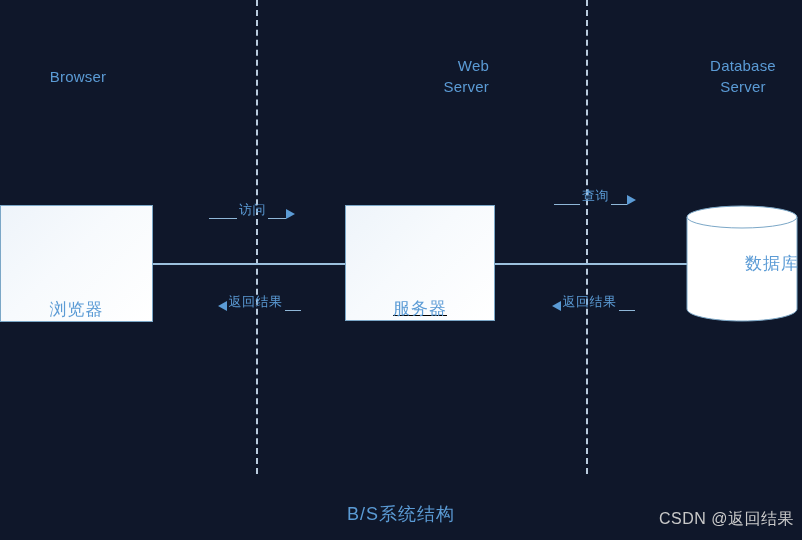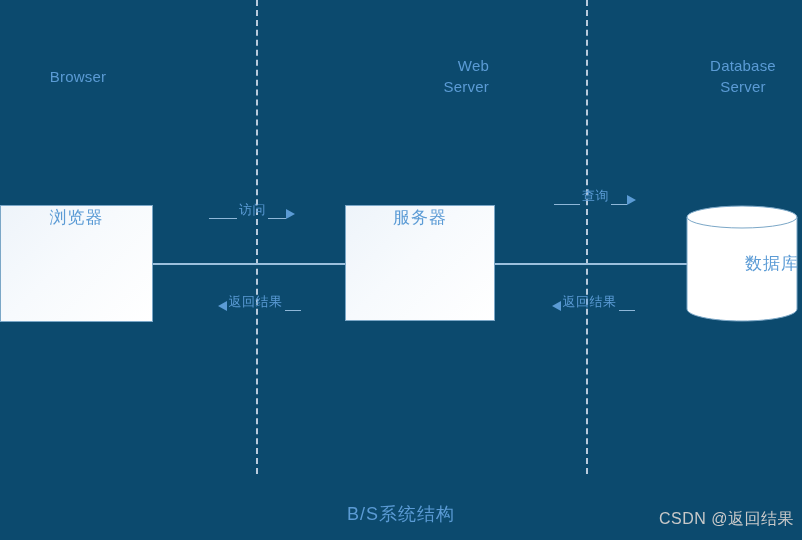--- a/index.html
+++ b/index.html
@@ -10,21 +10,21 @@
   body {
     width: 802px;
     height: 540px;
     overflow: hidden;
     font-family: "Liberation Sans", "DejaVu Sans", sans-serif;
   }
   #canvas {
     position: relative;
     width: 802px;
     height: 540px;
-    background: #0c4a6e;
+    background: #0f172a;
   }
 
   
   .divider {
     position: absolute;
     top: 0;
     width: 0;
     border-left: 2px dashed #b9cbdd;
     height: 474px;
   }
@@ -54,31 +54,31 @@
   }
   #connector-browser-server  { left: 152px; width: 194px; }
   #connector-server-database { left: 493px; width: 195px; }
 
   
   .node-box {
     position: absolute;
     border: 1px solid #7ba7c7;
     background: linear-gradient(135deg, #eef4fa 0%, #f7fafd 45%, #ffffff 100%);
     display: flex;
-    align-items: flex-start;
+    align-items: flex-end;
     justify-content: center;
     box-sizing: border-box;
   }
   .node-label {
     color: #5b9bd5;
     font-size: 17px;
     letter-spacing: 1px;
   }
   #box-browser { left: 0px;   top: 205px; width: 153px; height: 117px; }
-  #box-server  { left: 345px; top: 205px; width: 150px; height: 116px; }
+  #box-server  { left: 345px; top: 205px; width: 150px; height: 116px; text-decoration: underline; }
 
   
   #db-cylinder {
     position: absolute;
     left: 686px;
     top: 205px;
     width: 113px;
     height: 117px;
   }
   #db-cylinder svg { display: block; }

